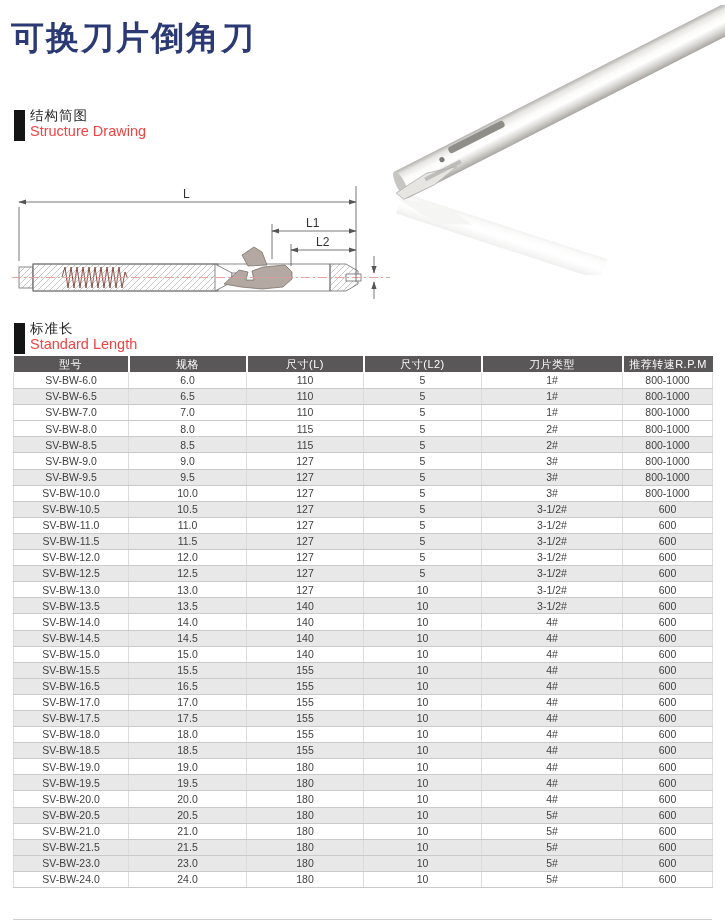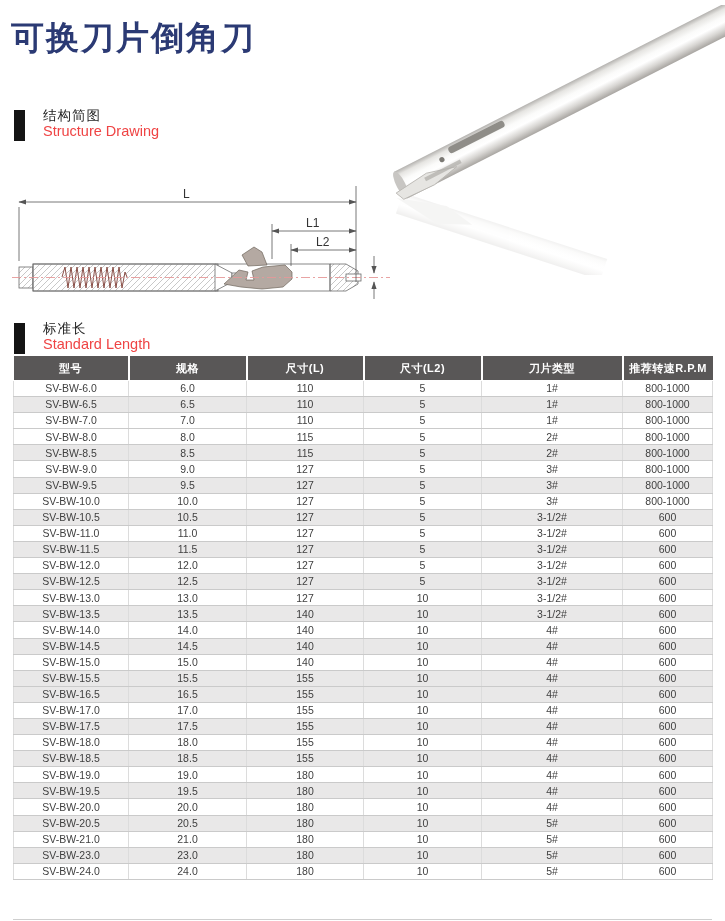--- a/index.html
+++ b/index.html
@@ -5,40 +5,40 @@
   html,body{margin:0;padding:0;}
   body{
     width:725px;height:921px;position:relative;background:#ffffff;
     font-family:"Liberation Sans", sans-serif;overflow:hidden;
   }
   .page-title{
     position:absolute;left:11px;top:16px;
     font-size:33px;font-weight:bold;color:#2b3a74;letter-spacing:2px;
     white-space:nowrap;
   }
-  .section-head{position:absolute;left:14px;padding-left:13px;}
+  .section-head{position:absolute;left:14px;}
   .section-head .bar{
     position:absolute;left:0;top:1px;width:11px;height:31px;background:#141414;
   }
   .section-head .txt{margin-left:16px;line-height:1.08;}
   .section-head .zh{font-size:13.5px;color:#222;letter-spacing:1px;}
   .section-head .en{font-size:14.5px;color:#ef4444;}
   #structure-head{top:109px;}
   #length-head{top:322px;}
 
   .drawing-svg{position:absolute;left:0;top:160px;}
   .photo-svg{position:absolute;left:385px;top:5px;}
 
   table.spec{
     position:absolute;left:13px;top:356px;width:699px;
     border-collapse:collapse;table-layout:fixed;
   }
   table.spec th{
-    background:#595757;color:#ffffff;font-size:11px;font-weight:bold;
-    height:24px;padding:0;text-align:center;vertical-align:middle;
+    background:#595757;color:#ffffff;font-size:11px;font-weight:normal;
+    height:16px;padding:0;text-align:center;vertical-align:middle;
     border-right:2px solid #ffffff;border-bottom:1px solid #ffffff;
     letter-spacing:0.5px;
   }
   table.spec th:last-child{border-right:none;}
   table.spec td{
     font-size:10.5px;color:#3f3f3f;text-align:center;vertical-align:middle;
     height:15.1px;padding:0;line-height:1;
     border-bottom:1px solid #cacaca;border-right:1px solid #dcdcdc;
     background:#ffffff;
   }
@@ -395,20 +395,28 @@
       </tr>
       <tr>
         <td>SV-BW-21.0</td>
         <td>21.0</td>
         <td>180</td>
         <td>10</td>
         <td>5#</td>
         <td>600</td>
       </tr>
       <tr class="alt">
+        <td>SV-BW-21.5</td>
+        <td>21.5</td>
+        <td>180</td>
+        <td>10</td>
+        <td>5#</td>
+        <td>600</td>
+      </tr>
+      <tr class="alt">
         <td>SV-BW-23.0</td>
         <td>23.0</td>
         <td>180</td>
         <td>10</td>
         <td>5#</td>
         <td>600</td>
       </tr>
       <tr>
         <td>SV-BW-24.0</td>
         <td>24.0</td>

